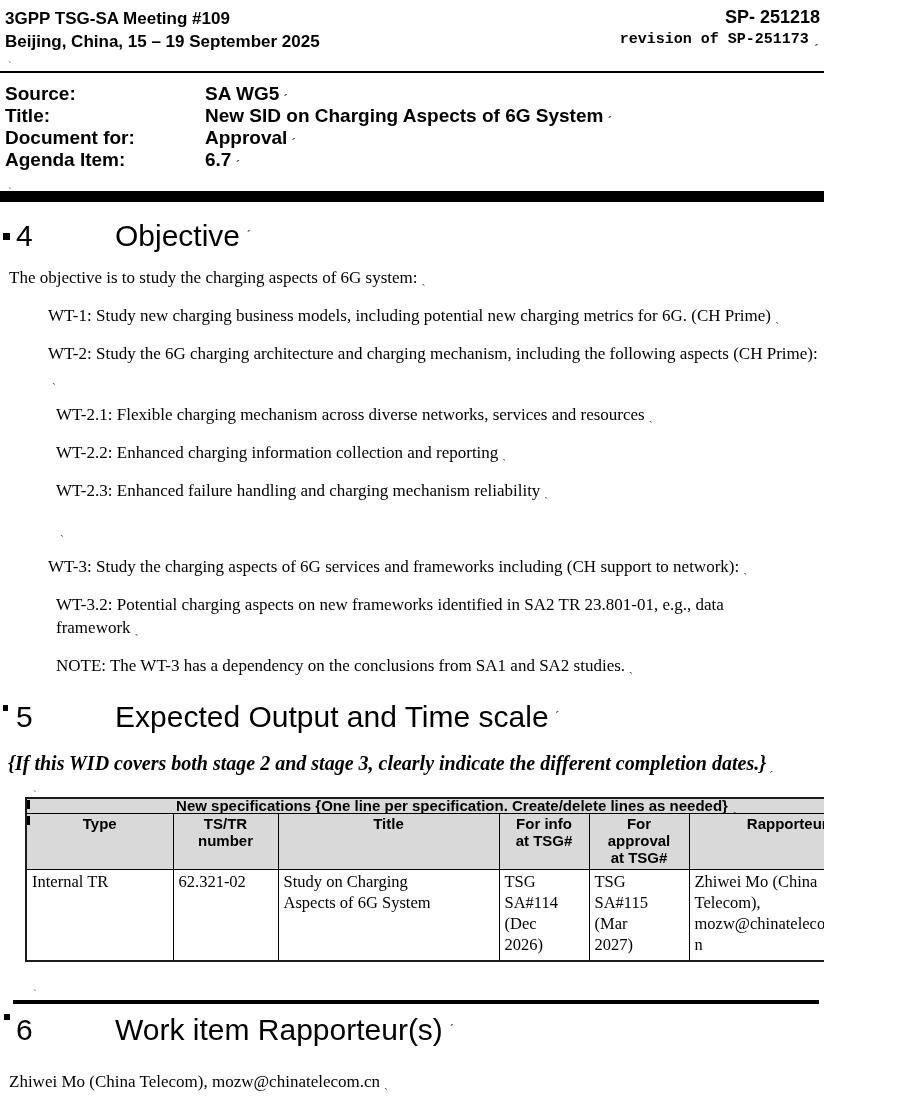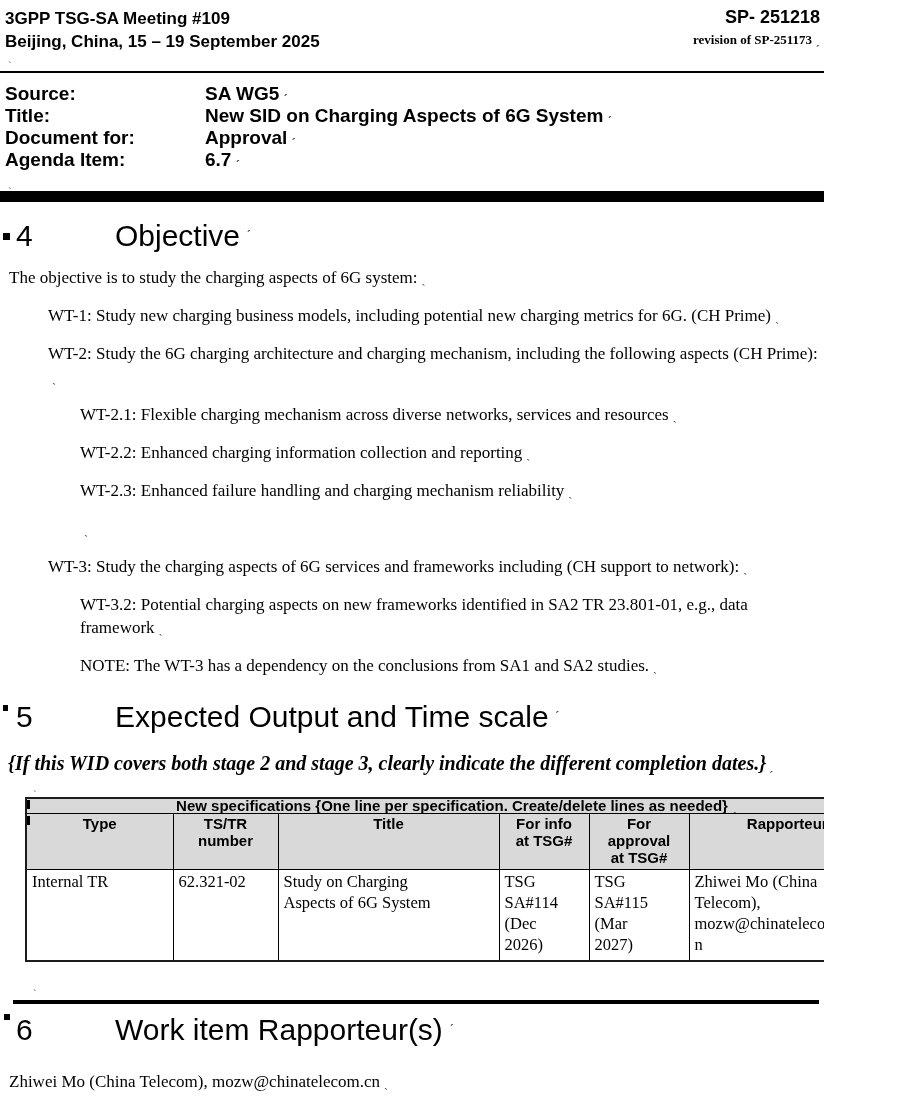--- a/index.html
+++ b/index.html
@@ -5,21 +5,21 @@
   html,body{margin:0;padding:0;background:#fff;}
   .page{position:relative;width:824px;height:1097px;background:#ffffff;color:#000;
         font-family:"Liberation Serif",serif;overflow:hidden;}
 
   
   .hdr-left{position:absolute;left:5px;top:7px;
             font-family:"Liberation Sans",sans-serif;font-weight:bold;
             font-size:17px;line-height:23px;white-space:nowrap;}
   .hdr-right{position:absolute;right:4px;top:6px;text-align:right;}
   .doc-num{font-family:"Liberation Sans",sans-serif;font-weight:bold;font-size:18px;line-height:23px;}
-  .revision{font-family:Liberation Serif, serif;font-weight:bold;font-size:13px;line-height:21px;}
+  .revision{font-family:Liberation Mono, monospace;font-weight:bold;font-size:15px;line-height:21px;}
 
   .rule-thin{position:absolute;left:0;right:0;top:71px;height:2px;background:#000;}
   .bar-thick{position:absolute;left:0;right:0;top:191px;height:11px;background:#000;}
   .rule-six{position:absolute;left:13px;right:5px;top:1000px;height:4px;background:#000;}
 
   
   .doc-info{position:absolute;left:5px;top:83px;
             font-family:"Liberation Sans",sans-serif;font-weight:bold;
             font-size:19px;line-height:22px;}
   .di-row{display:flex;}
@@ -28,21 +28,21 @@
   
   .h1{position:absolute;left:16px;right:0;display:flex;
       font-family:"Liberation Sans",sans-serif;font-weight:400;
       font-size:30px;line-height:36px;}
   .h-num{width:99px;flex:0 0 99px;}
   .sqm{position:absolute;background:#000;}
   .objective{position:absolute;left:0;right:6px;top:266px;font-family:Liberation Serif, serif;}
   .objective p{margin:0 0 15px 0;font-size:17px;line-height:23px;}
   .lvl0{padding-left:9px;}
   .lvl1{padding-left:48px;}
-  .lvl2{padding-left:80px;padding-right:48px;}
+  .lvl2{padding-left:56px;padding-right:48px;}
 
   .guidance{position:absolute;left:8px;top:753px;
             font-weight:bold;font-style:italic;font-size:20px;line-height:20px;}
 
   
   .spec-wrap{position:absolute;left:25px;top:797px;width:860px;border-radius:24px;}
   table.spec{border-collapse:collapse;table-layout:fixed;width:860px;
              border:2px solid #1c1c1c;}
   table.spec th,table.spec td{border:1px solid #000;overflow:hidden;}
   .cap-row th{background:#d9d9d9;font-family:"Liberation Sans",sans-serif;

